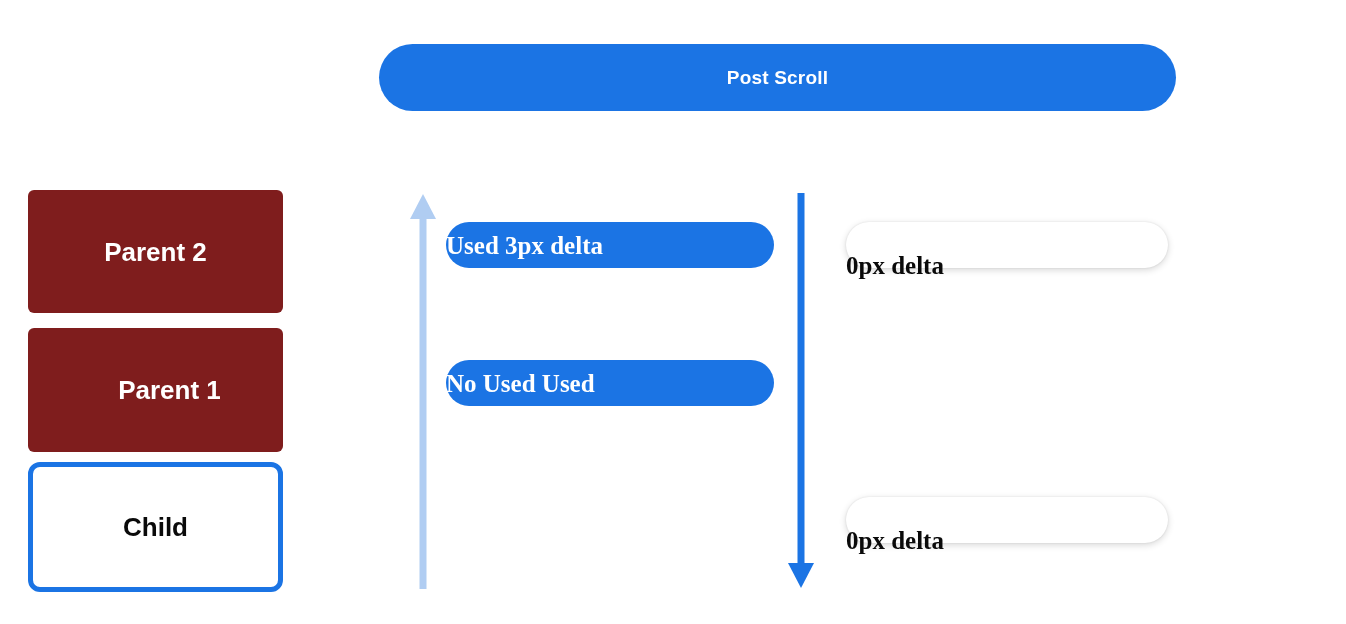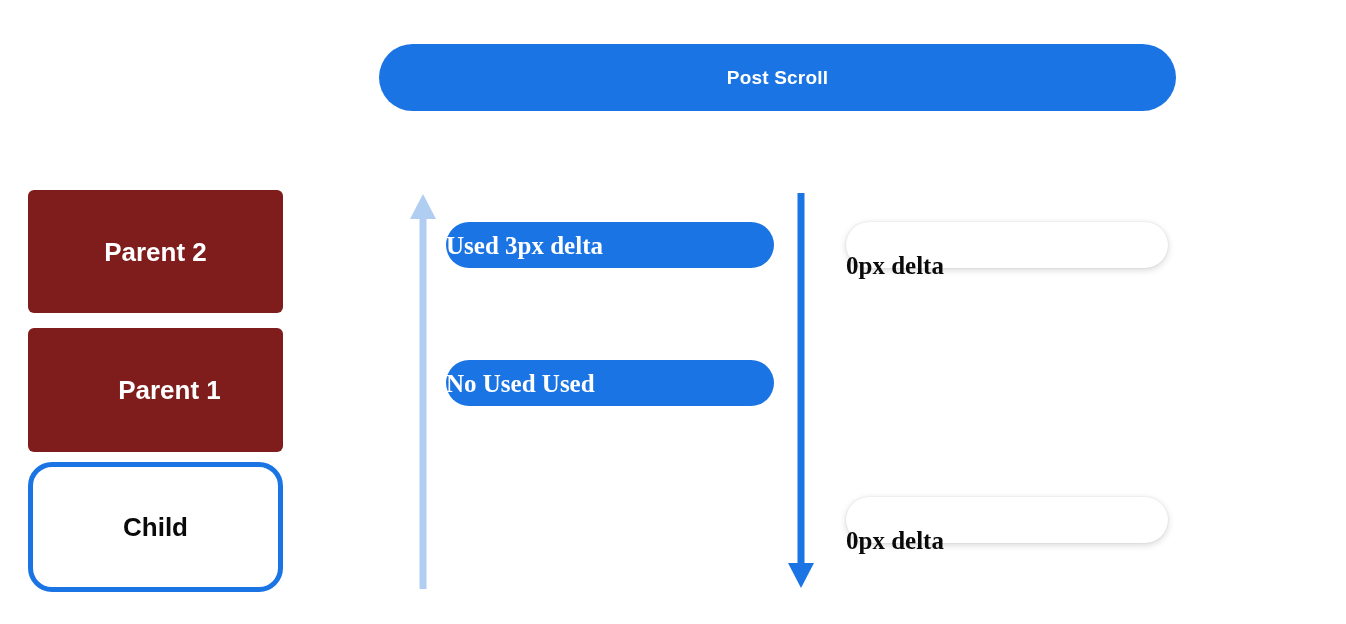--- a/index.html
+++ b/index.html
@@ -58,21 +58,21 @@
   }
   .node-box.filled .node-label {
     color: #ffffff;
     font-size: 26px;
     font-weight: bold;
     line-height: 1;
   }
   .node-box.outlined {
     background: #ffffff;
     border: 5px solid #1b74e4;
-    border-radius: 24px;
+    border-radius: 12px;
   }
   .node-box.outlined .node-label {
     color: #0a0a0a;
     font-size: 26px;
     font-weight: bold;
     line-height: 1;
   }
 
   #node-parent-2 { top: 190px; height: 123px; }
   #node-parent-1 { top: 328px; height: 124px; padding-left: 28px; }

